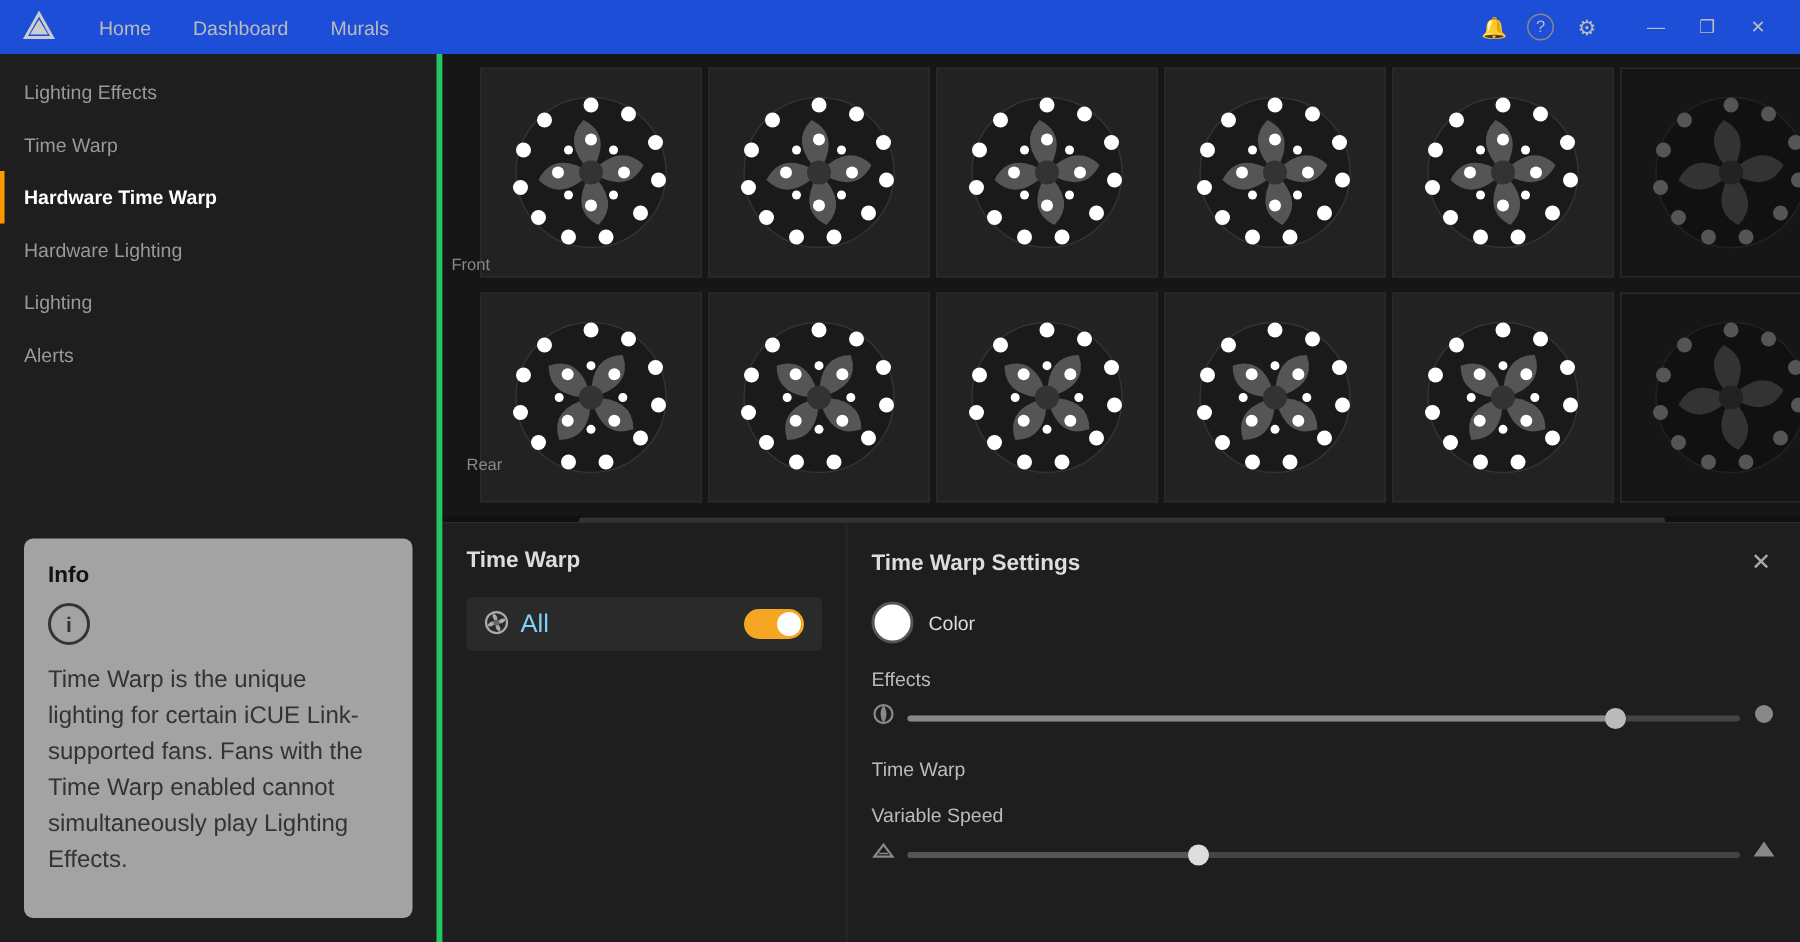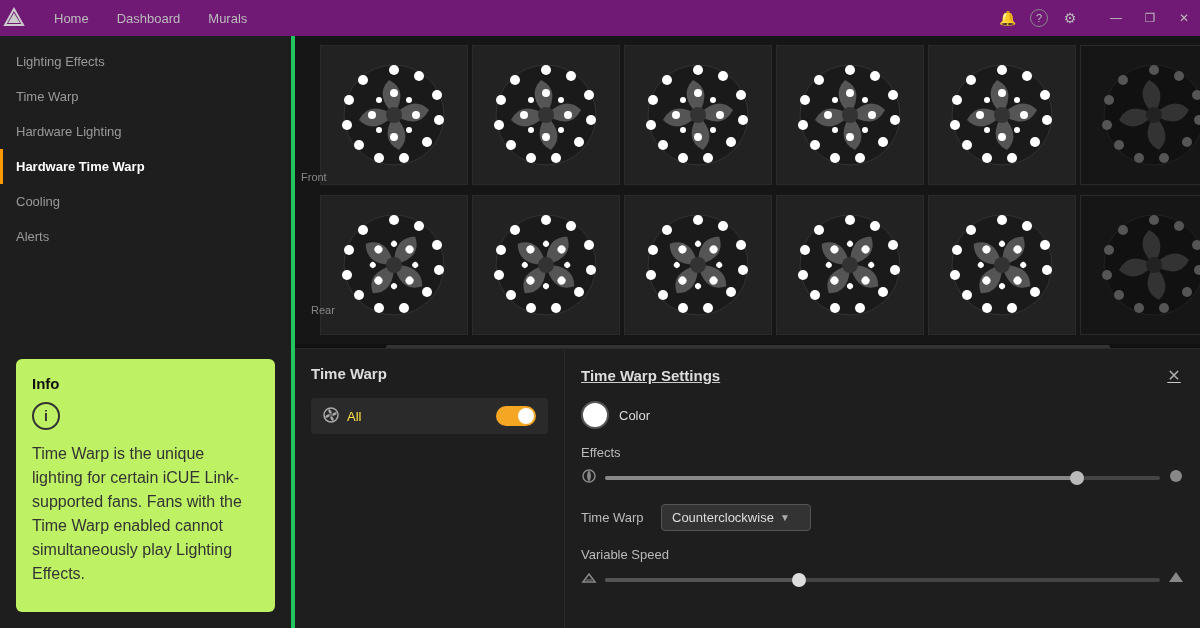--- a/index.html
+++ b/index.html
@@ -9,23 +9,23 @@
       background: #1a1a1a;
       font-family: 'Segoe UI', Arial, sans-serif;
       overflow: hidden;
       color: #ccc;
     }
 
     
     .titlebar {
       display: flex;
       align-items: center;
-      background: #701a75;
+      background: #1d4ed8;
       height: 36px;
-      padding: 0 0;
+      padding: 0 12px;
       gap: 8px;
     }
     .titlebar-logo {
       width: 28px;
       height: 28px;
       display: flex;
       align-items: center;
       justify-content: center;
     }
     .titlebar-nav {
@@ -100,21 +100,21 @@
     .sidebar-item.active {
       color: #fff;
       font-weight: 600;
       border-left: 3px solid #f90;
       padding-left: 13px;
     }
 
     
     .info-panel {
       margin: 16px;
-      background: #bef264;
+      background: #a3a3a3;
       color: #222;
       border-radius: 6px;
       padding: 16px;
       margin-top: auto;
     }
     .info-title {
       font-size: 15px;
       font-weight: 700;
       margin-bottom: 10px;
       color: #111;
@@ -199,22 +199,22 @@
       background: #2a2a2a;
       border-radius: 4px;
       padding: 8px 12px;
       gap: 8px;
     }
     .channel-icon {
       font-size: 14px;
       color: #aaa;
     }
     .channel-label {
-      font-size: 13px;
-      color: #fde047;
+      font-size: 17px;
+      color: #7dd3fc;
       flex: 1;
     }
     
     .toggle {
       width: 40px;
       height: 20px;
       background: #555;
       border-radius: 10px;
       position: relative;
       cursor: pointer;
@@ -241,21 +241,20 @@
       flex: 1;
       background: #1e1e1e;
       padding: 16px;
       position: relative;
     }
     .settings-header {
       display: flex;
       align-items: center;
       justify-content: space-between;
       margin-bottom: 16px;
-      text-decoration: underline;
     }
     .settings-close {
       font-size: 16px;
       cursor: pointer;
       color: #aaa;
       width: 20px;
       height: 20px;
       display: flex;
       align-items: center;
       justify-content: center;
@@ -376,23 +375,23 @@
       <div class="win-btn close">✕</div>
     </div>
   </div>
 </div>
 
 <div class="main-layout">
 
   <div class="sidebar">
     <div class="sidebar-item">Lighting Effects</div>
     <div class="sidebar-item">Time Warp</div>
+    <div class="sidebar-item active">Hardware Time Warp</div>
     <div class="sidebar-item">Hardware Lighting</div>
-    <div class="sidebar-item active">Hardware Time Warp</div>
-    <div class="sidebar-item">Cooling</div>
+    <div class="sidebar-item">Lighting</div>
     <div class="sidebar-item">Alerts</div>
 
     <div style="flex:1"></div>
 
     <div class="info-panel">
       <div class="info-title">Info</div>
       <div class="info-icon">i</div>
       <div class="info-text">Time Warp is the unique lighting for certain iCUE Link-supported fans. Fans with the Time Warp enabled cannot simultaneously play Lighting Effects.</div>
     </div>
   </div>
@@ -825,24 +824,20 @@
             <div class="slider-icon">
               <svg width="16" height="16" viewBox="0 0 16 16">
                 <circle cx="8" cy="8" r="6" fill="#888"></circle>
               </svg>
             </div>
           </div>
         </div>
 
         <div class="select-row">
           <div class="select-label-text">Time Warp</div>
-          <div class="select-dropdown">
-            <span>Counterclockwise</span>
-            <span class="select-chevron">▼</span>
-          </div>
         </div>
 
         <div class="setting-row var-speed-row">
           <div class="setting-label">Variable Speed</div>
           <div class="slider-row">
             <div class="slider-icon">
               <svg width="16" height="16" viewBox="0 0 16 16">
                 <path d="M2,12 L8,4 L14,12Z" fill="none" stroke="#888" stroke-width="1.5"></path>
                 <line x1="5" y1="10" x2="11" y2="10" stroke="#888" stroke-width="1"></line>
               </svg>

